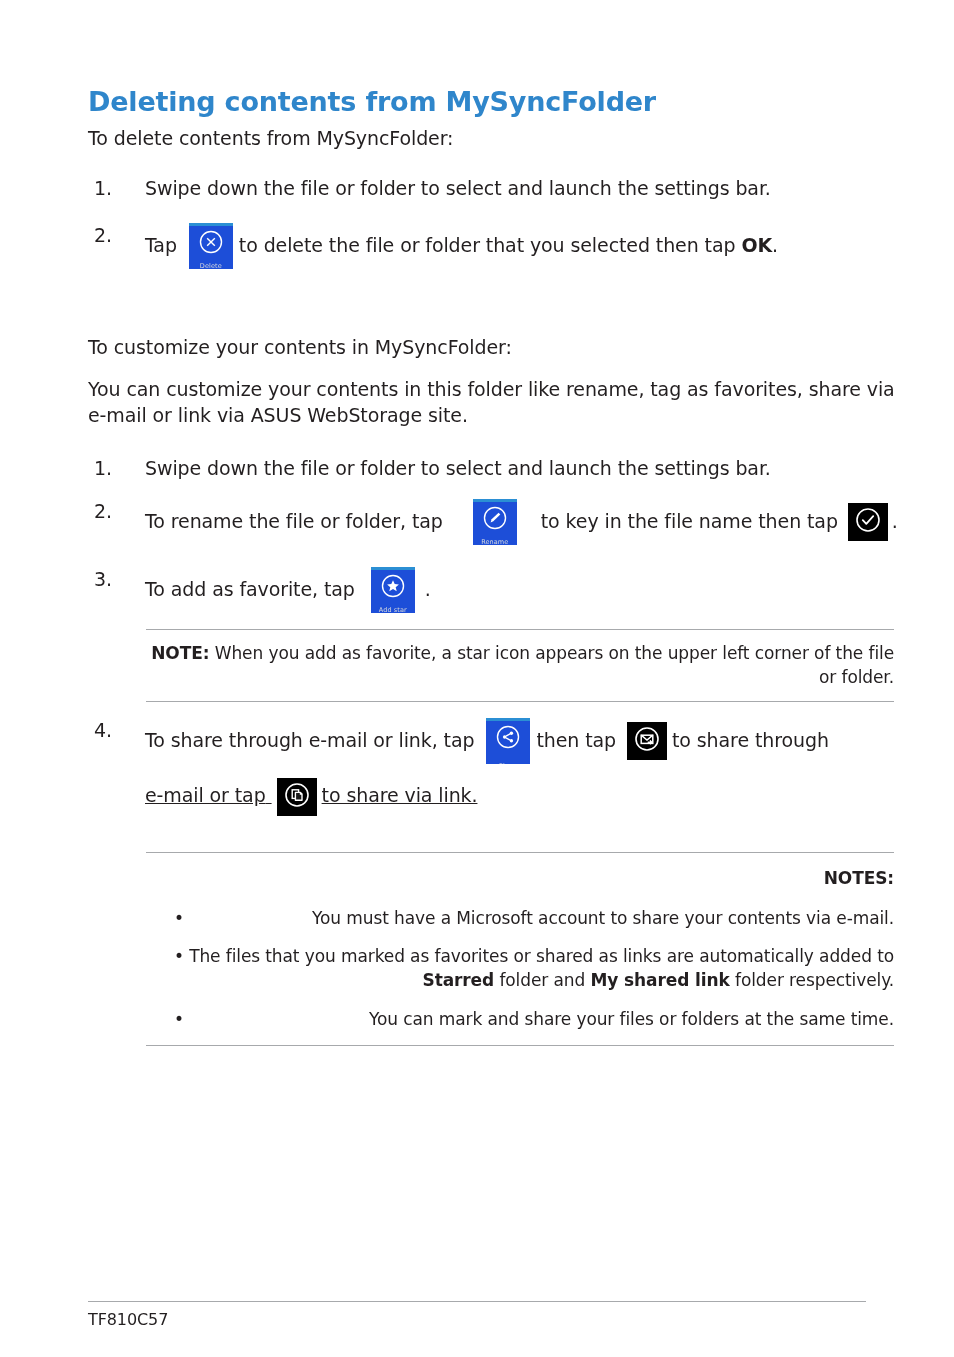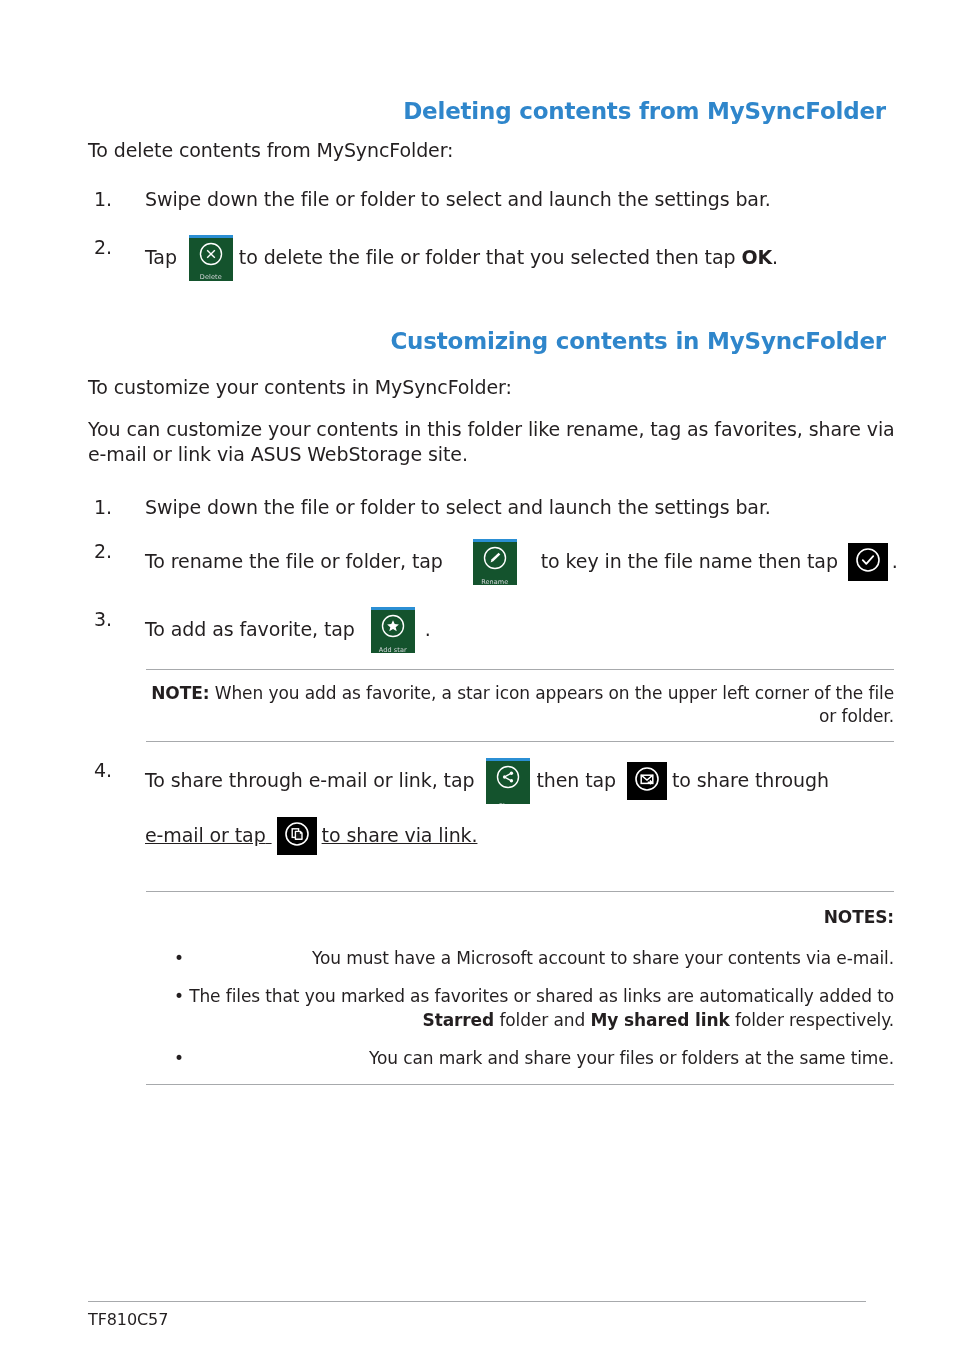--- a/index.html
+++ b/index.html
@@ -19,25 +19,24 @@
     position: relative;
     width: 954px;
     height: 1357px;
     box-sizing: border-box;
   }
 
   
   .h-blue {
     color: #2f86cb;
     font-weight: bold;
-    font-size: 23px;
+    font-size: 27px;
     letter-spacing: -0.2px;
-    margin: 12px;
+    margin: 0;
     line-height: 1.2;
-    text-align: right;
   }
 
   .body-text {
     font-size: 19px;
     line-height: 1.33;
     margin: 0;
     letter-spacing: -0.1px;
   }
 
   
@@ -56,21 +55,21 @@
     box-sizing: border-box;
   }
   .ol-body {
     flex: 1 1 auto;
   }
 
   
   .chip {
     display: inline-block;
     vertical-align: middle;
-    background: #14532d;
+    background: #1d4ed8;
     position: relative;
     box-sizing: border-box;
     text-align: center;
     overflow: hidden;
   }
   .chip.labeled {
     width: 44px;
     height: 46px;
     border-top: 3px solid #2b8fd4;
     padding-top: 3px;
@@ -178,21 +177,20 @@
             </svg>
           </span>
           <span class="clabel">Delete</span>
         </span><span>to delete the file or folder that you selected then tap </span><b>OK</b><span>.</span>
       </span>
     </div>
   </div>
 
   <div style="position:absolute; left:88px; top:316px; width:810px;">
 
-    <h2 class="h-blue">Customizing contents in MySyncFolder</h2>
 
     <p class="body-text" style="margin-top:19px;">To customize your contents in MySyncFolder:</p>
 
     <p class="body-text" style="margin-top:17px;">You can customize your contents in this folder like rename, tag as favorites, share via e-mail or link via ASUS WebStorage site.</p>
 
     <div class="ol-row" style="margin-top:28px;">
       <span class="ol-num">1.</span>
       <span class="ol-body">Swipe down the file or folder to select and launch the settings bar.</span>
     </div>
 

